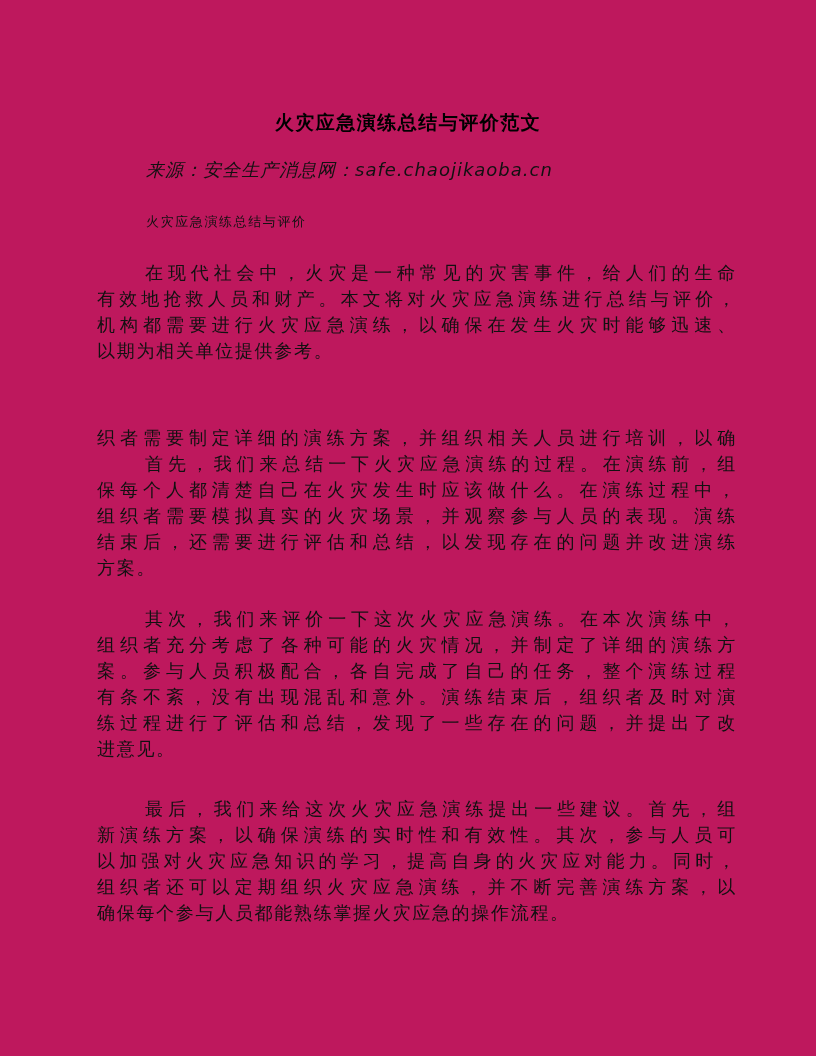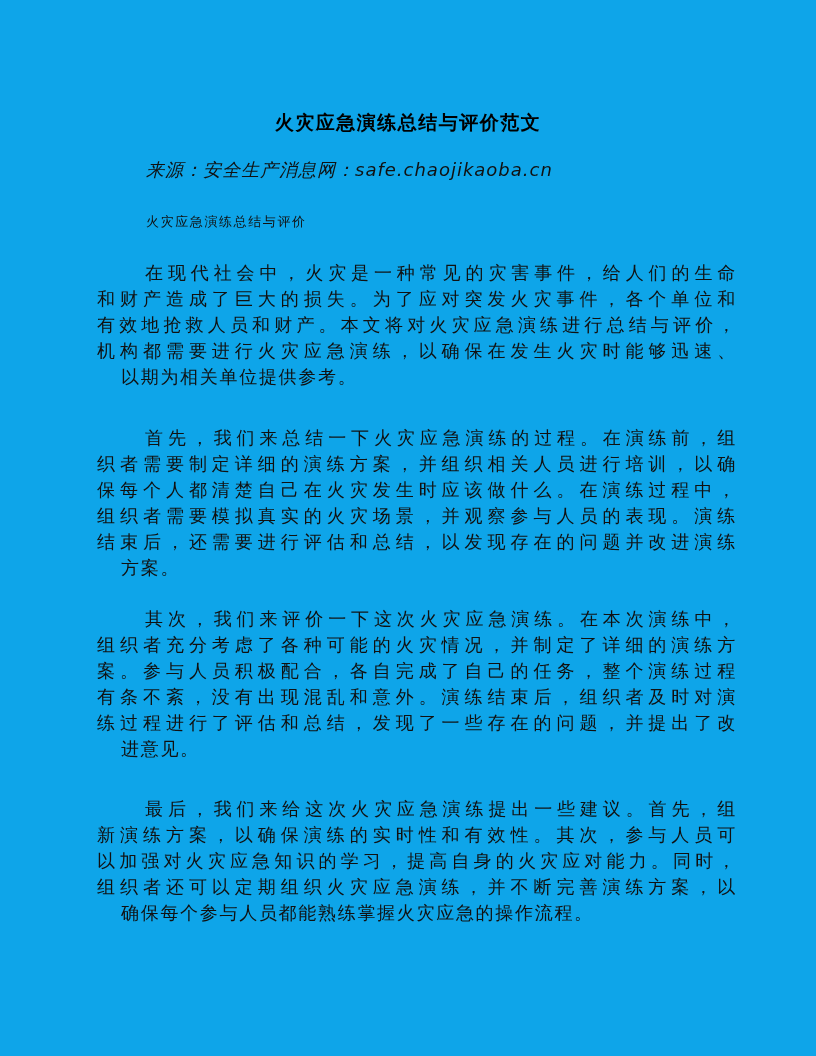--- a/index.html
+++ b/index.html
@@ -14,21 +14,21 @@
       overflow: hidden;
       font-family: "DejaVu Sans", "Liberation Sans", sans-serif;
       color: #111111;
     }
     .page {
       position: absolute;
       left: 0;
       top: 0;
       width: 816px;
       height: 1056px;
-      background: #0ea5e9;
+      background: #be185d;
     }
     .title {
       position: absolute;
       left: 0;
       width: 816px;
       top: 108px;
       text-align: center;
       font-size: 19px;
       font-weight: bold;
       letter-spacing: 1.5px;
@@ -64,21 +64,20 @@
     .line {
       display: block;
       white-space: nowrap;
       height: 26px;
       letter-spacing: 1.7px;
       text-align: justify;
       text-align-last: justify;
     }
     .line.last {
       text-align-last: left;
-      margin-left: 24px;
     }
     .line.first {
       padding-left: 48px;
     }
     #p1 { top: 260px; }
     #p2 { top: 425px; }
     #p3 { top: 606px; }
     #p4 { top: 796px; }
   </style>
 </head>
@@ -87,29 +86,28 @@
 <div class="page">
 
   <div class="title">火灾应急演练总结与评价范文</div>
 
   <div class="source">来源：安全生产消息网：safe.chaojikaoba.cn</div>
 
   <div class="subtitle">火灾应急演练总结与评价</div>
 
   <div class="para" id="p1">
     <span class="line first">在现代社会中，火灾是一种常见的灾害事件，给人们的生命</span>
-    <span class="line">和财产造成了巨大的损失。为了应对突发火灾事件，各个单位和</span>
     <span class="line">有效地抢救人员和财产。本文将对火灾应急演练进行总结与评价，</span>
     <span class="line">机构都需要进行火灾应急演练，以确保在发生火灾时能够迅速、</span>
     <span class="line last">以期为相关单位提供参考。</span>
   </div>
 
   <div class="para" id="p2">
+    <span class="line">织者需要制定详细的演练方案，并组织相关人员进行培训，以确</span>
     <span class="line first">首先，我们来总结一下火灾应急演练的过程。在演练前，组</span>
-    <span class="line">织者需要制定详细的演练方案，并组织相关人员进行培训，以确</span>
     <span class="line">保每个人都清楚自己在火灾发生时应该做什么。在演练过程中，</span>
     <span class="line">组织者需要模拟真实的火灾场景，并观察参与人员的表现。演练</span>
     <span class="line">结束后，还需要进行评估和总结，以发现存在的问题并改进演练</span>
     <span class="line last">方案。</span>
   </div>
 
   <div class="para" id="p3">
     <span class="line first">其次，我们来评价一下这次火灾应急演练。在本次演练中，</span>
     <span class="line">组织者充分考虑了各种可能的火灾情况，并制定了详细的演练方</span>
     <span class="line">案。参与人员积极配合，各自完成了自己的任务，整个演练过程</span>

